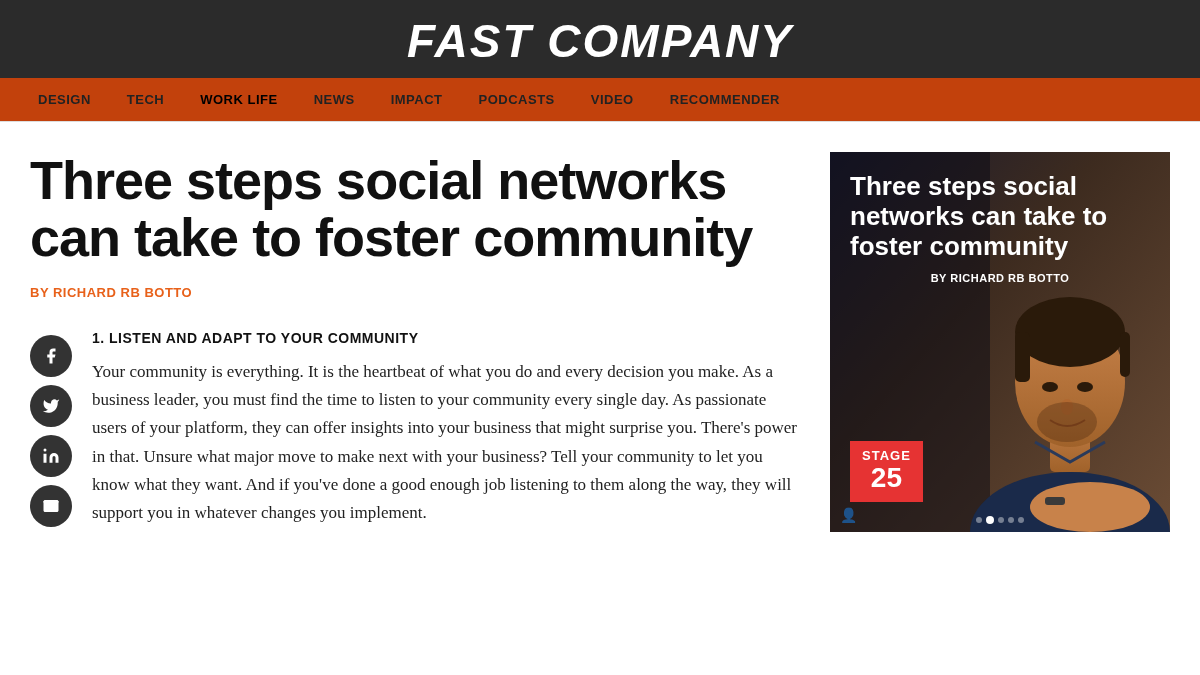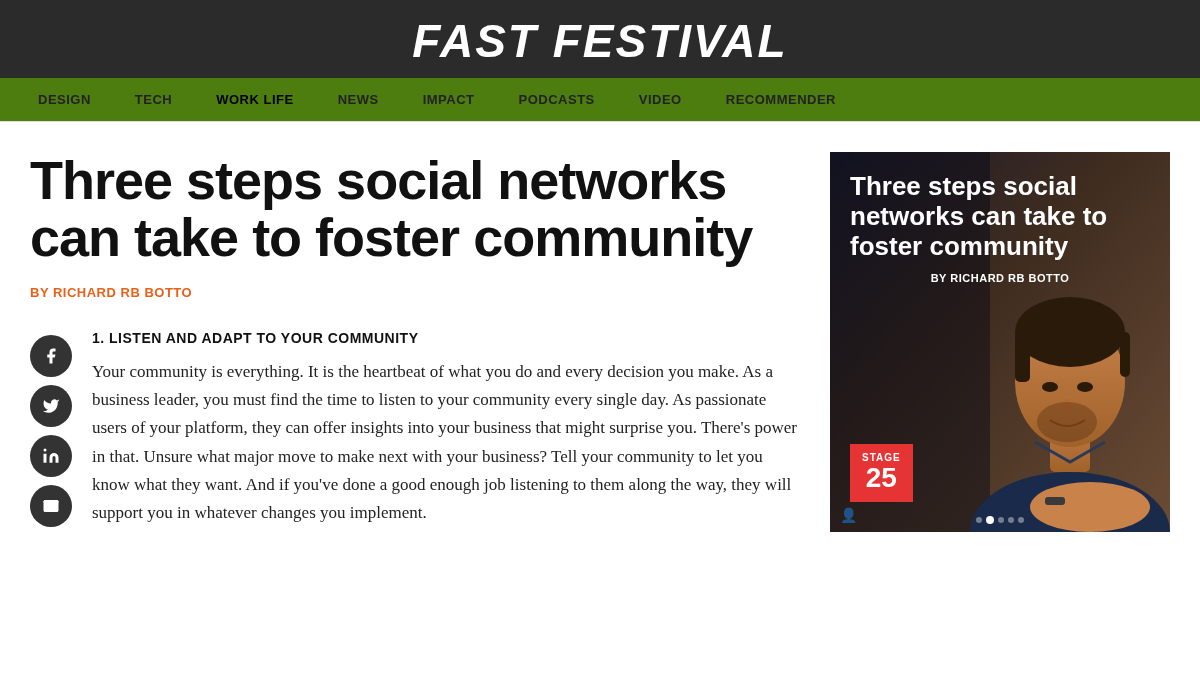--- a/index.html
+++ b/index.html
@@ -15,26 +15,26 @@
       color: #fff;
       font-family: 'Arial Black', Arial, sans-serif;
       font-size: 46px;
       font-weight: 900;
       letter-spacing: 2px;
       font-style: italic;
     }
 
     
     .nav {
-      background: #4d7c0f;
+      background: #c2410c;
       border-bottom: 1px solid #ddd;
       display: flex;
       align-items: center;
       padding: 0 20px;
-      gap: 8px;
+      gap: 0;
     }
     .nav-item {
       font-family: Arial, sans-serif;
       font-size: 13px;
       font-weight: 700;
       letter-spacing: 0.5px;
       color: #222;
       padding: 14px 18px;
       cursor: pointer;
       text-transform: uppercase;
@@ -184,21 +184,21 @@
       color: #fff;
       font-family: 'Arial Black', Arial, sans-serif;
       font-weight: 900;
       font-size: 24px;
       padding: 8px 12px;
       line-height: 1.1;
       text-align: center;
     }
 
     .stage32-label {
-      font-size: 10px;
+      font-size: 13px;
       font-weight: 700;
       display: block;
       letter-spacing: 1px;
     }
 
     .stage32-number {
       font-size: 28px;
       display: block;
     }
 
@@ -230,21 +230,21 @@
       left: 10px;
       color: rgba(255,255,255,0.6);
       font-size: 14px;
     }
 
   </style>
 </head>
 <body>
 
 <div class="header">
-  <div class="header-logo">FAST FESTIVAL</div>
+  <div class="header-logo">FAST COMPANY</div>
 </div>
 
 <nav class="nav">
   <div class="nav-item">DESIGN</div>
   <div class="nav-item">TECH</div>
   <div class="nav-item active">WORK LIFE</div>
   <div class="nav-item">NEWS</div>
   <div class="nav-item">IMPACT</div>
   <div class="nav-item">PODCASTS</div>
   <div class="nav-item">VIDEO</div>

